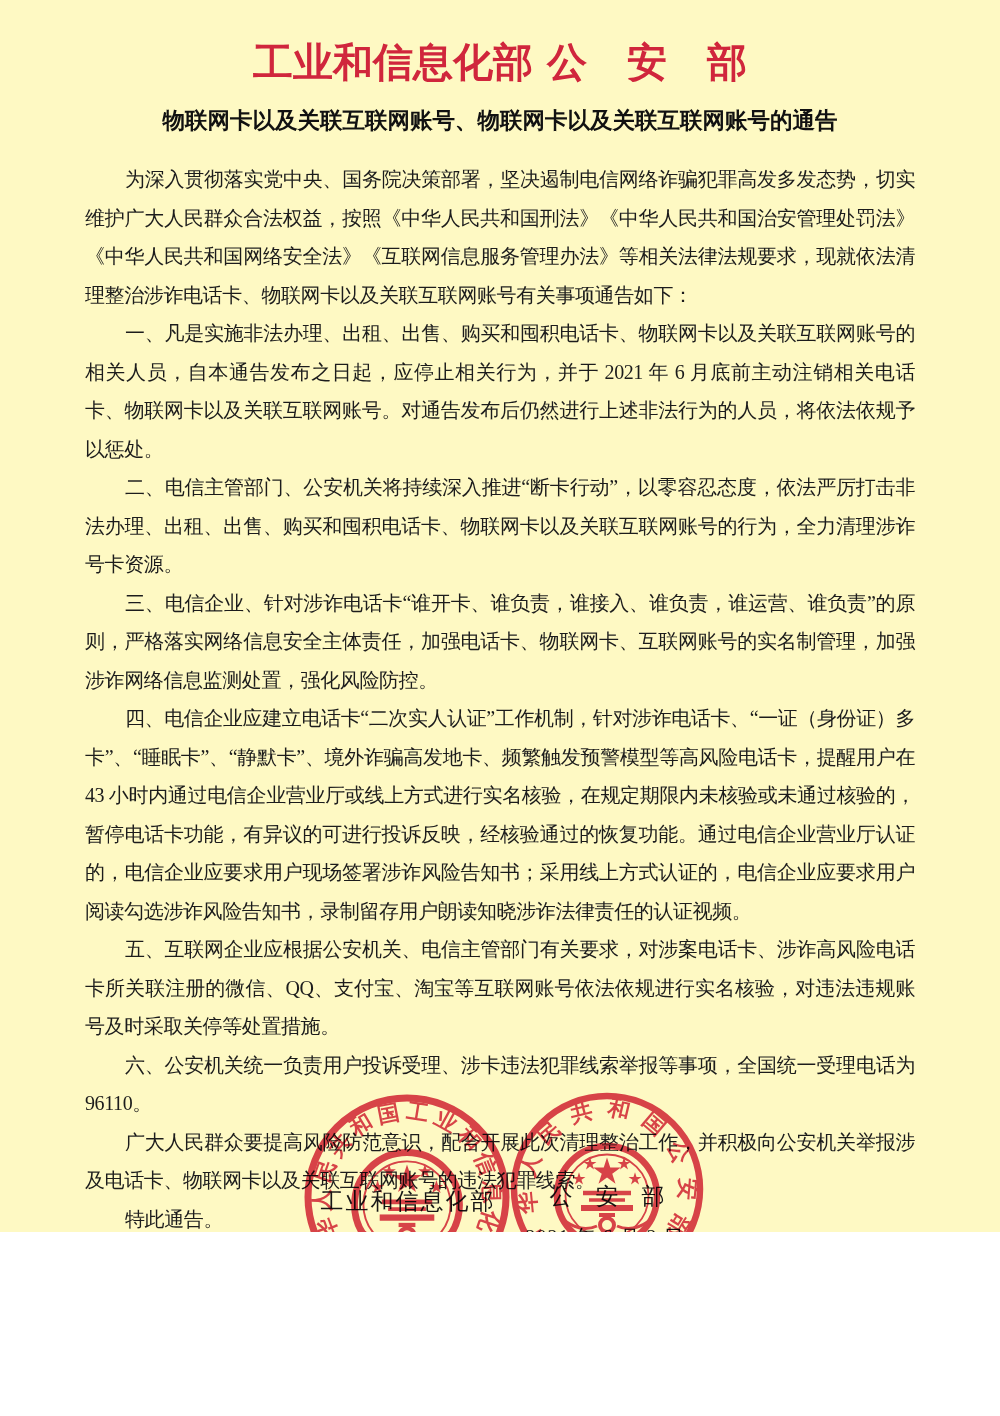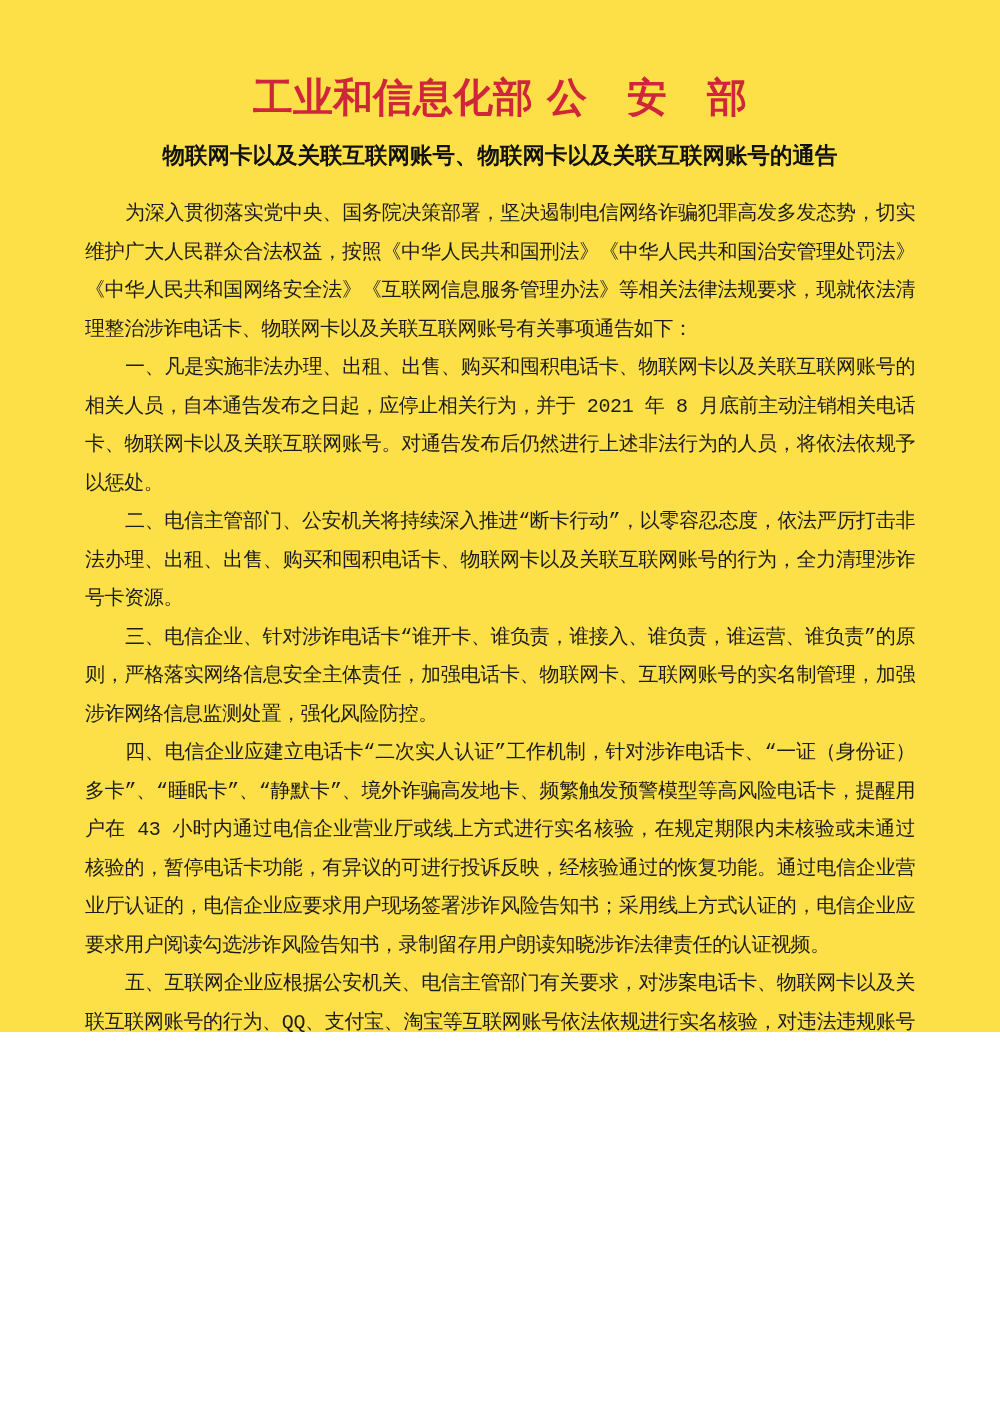--- a/index.html
+++ b/index.html
@@ -1,25 +1,25 @@
 <!DOCTYPE html>
 <html lang="zh"><head>
 <meta charset="utf-8">
 <style>
   html,body{margin:0;padding:0;background:#ffffff;}
   .page{
     position:relative;
-    width:1000px;height:1032px;
+    width:1000px;height:1232px;
     margin:0 auto;
-    background:#fde047;
+    background:#fef9c3;
     font-family:"Liberation Serif","DejaVu Serif",serif;
     color:#1c1c1c;
     overflow:hidden;
     box-sizing:border-box;
-    padding-top:75px;
+    padding-top:40px;
   }
   .doc-header{
     display:flex;
     justify-content:center;
     align-items:baseline;
     gap:14px;
     font-size:40px;
     font-weight:bold;
     color:#d0263c;
     line-height:46px;
@@ -32,21 +32,20 @@
     font-weight:bold;
     color:#111;
     line-height:34px;
   }
   .doc-body{
     margin:22px 85px 0;
     font-size:20px;
     line-height:38.5px;
     letter-spacing:-0.4px;
     text-align:justify;
-    font-family:Liberation Mono, monospace;
   }
   .doc-body p{
     margin:0;
     text-indent:2em;
   }
   
   .seal-signature{
     position:absolute;
     z-index:1;
     text-align:center;
@@ -87,25 +86,25 @@
 
   <div class="doc-header">
     <span>工业和信息化部</span>
     <span>公　安　部</span>
   </div>
 
   <div class="doc-title">物联网卡以及关联互联网账号、物联网卡以及关联互联网账号的通告</div>
 
   <div class="doc-body">
     <p>为深入贯彻落实党中央、国务院决策部署，坚决遏制电信网络诈骗犯罪高发多发态势，切实维护广大人民群众合法权益，按照《中华人民共和国刑法》《中华人民共和国治安管理处罚法》《中华人民共和国网络安全法》《互联网信息服务管理办法》等相关法律法规要求，现就依法清理整治涉诈电话卡、物联网卡以及关联互联网账号有关事项通告如下：</p>
-    <p>一、凡是实施非法办理、出租、出售、购买和囤积电话卡、物联网卡以及关联互联网账号的相关人员，自本通告发布之日起，应停止相关行为，并于 2021 年 8 月底前主动注销相关电话卡、物联网卡以及关联互联网账号。对通告发布后仍然进行上述非法行为的人员，将依法依规予以惩处。</p>
+    <p>一、凡是实施非法办理、出租、出售、购买和囤积电话卡、物联网卡以及关联互联网账号的相关人员，自本通告发布之日起，应停止相关行为，并于 2021 年 6 月底前主动注销相关电话卡、物联网卡以及关联互联网账号。对通告发布后仍然进行上述非法行为的人员，将依法依规予以惩处。</p>
     <p>二、电信主管部门、公安机关将持续深入推进“断卡行动”，以零容忍态度，依法严厉打击非法办理、出租、出售、购买和囤积电话卡、物联网卡以及关联互联网账号的行为，全力清理涉诈号卡资源。</p>
     <p>三、电信企业、针对涉诈电话卡“谁开卡、谁负责，谁接入、谁负责，谁运营、谁负责”的原则，严格落实网络信息安全主体责任，加强电话卡、物联网卡、互联网账号的实名制管理，加强涉诈网络信息监测处置，强化风险防控。</p>
     <p>四、电信企业应建立电话卡“二次实人认证”工作机制，针对涉诈电话卡、“一证（身份证）多卡”、“睡眠卡”、“静默卡”、境外诈骗高发地卡、频繁触发预警模型等高风险电话卡，提醒用户在 43 小时内通过电信企业营业厅或线上方式进行实名核验，在规定期限内未核验或未通过核验的，暂停电话卡功能，有异议的可进行投诉反映，经核验通过的恢复功能。通过电信企业营业厅认证的，电信企业应要求用户现场签署涉诈风险告知书；采用线上方式认证的，电信企业应要求用户阅读勾选涉诈风险告知书，录制留存用户朗读知晓涉诈法律责任的认证视频。</p>
-    <p>五、互联网企业应根据公安机关、电信主管部门有关要求，对涉案电话卡、物联网卡以及关联互联网账号的行为、QQ、支付宝、淘宝等互联网账号依法依规进行实名核验，对违法违规账号及时采取关停等处置措施。</p>
+    <p>五、互联网企业应根据公安机关、电信主管部门有关要求，对涉案电话卡、涉诈高风险电话卡所关联注册的微信、QQ、支付宝、淘宝等互联网账号依法依规进行实名核验，对违法违规账号及时采取关停等处置措施。</p>
     <p>六、公安机关统一负责用户投诉受理、涉卡违法犯罪线索举报等事项，全国统一受理电话为 96110。</p>
     <p>广大人民群众要提高风险防范意识，配合开展此次清理整治工作，并积极向公安机关举报涉及电话卡、物联网卡以及关联互联网账号的违法犯罪线索。</p>
     <p>特此通告。</p>
   </div>
 
   <div class="seal-signature sig-left">工业和信息化部</div>
   <div class="seal-signature sig-right">公　安　部</div>
   <div class="seal-date">2021 年 6 月 2 日</div>
 
   <svg class="seal seal-left-svg" width="212" height="212" viewBox="-106 -106 212 212" xmlns="http://www.w3.org/2000/svg" xmlns:xlink="http://www.w3.org/1999/xlink">

